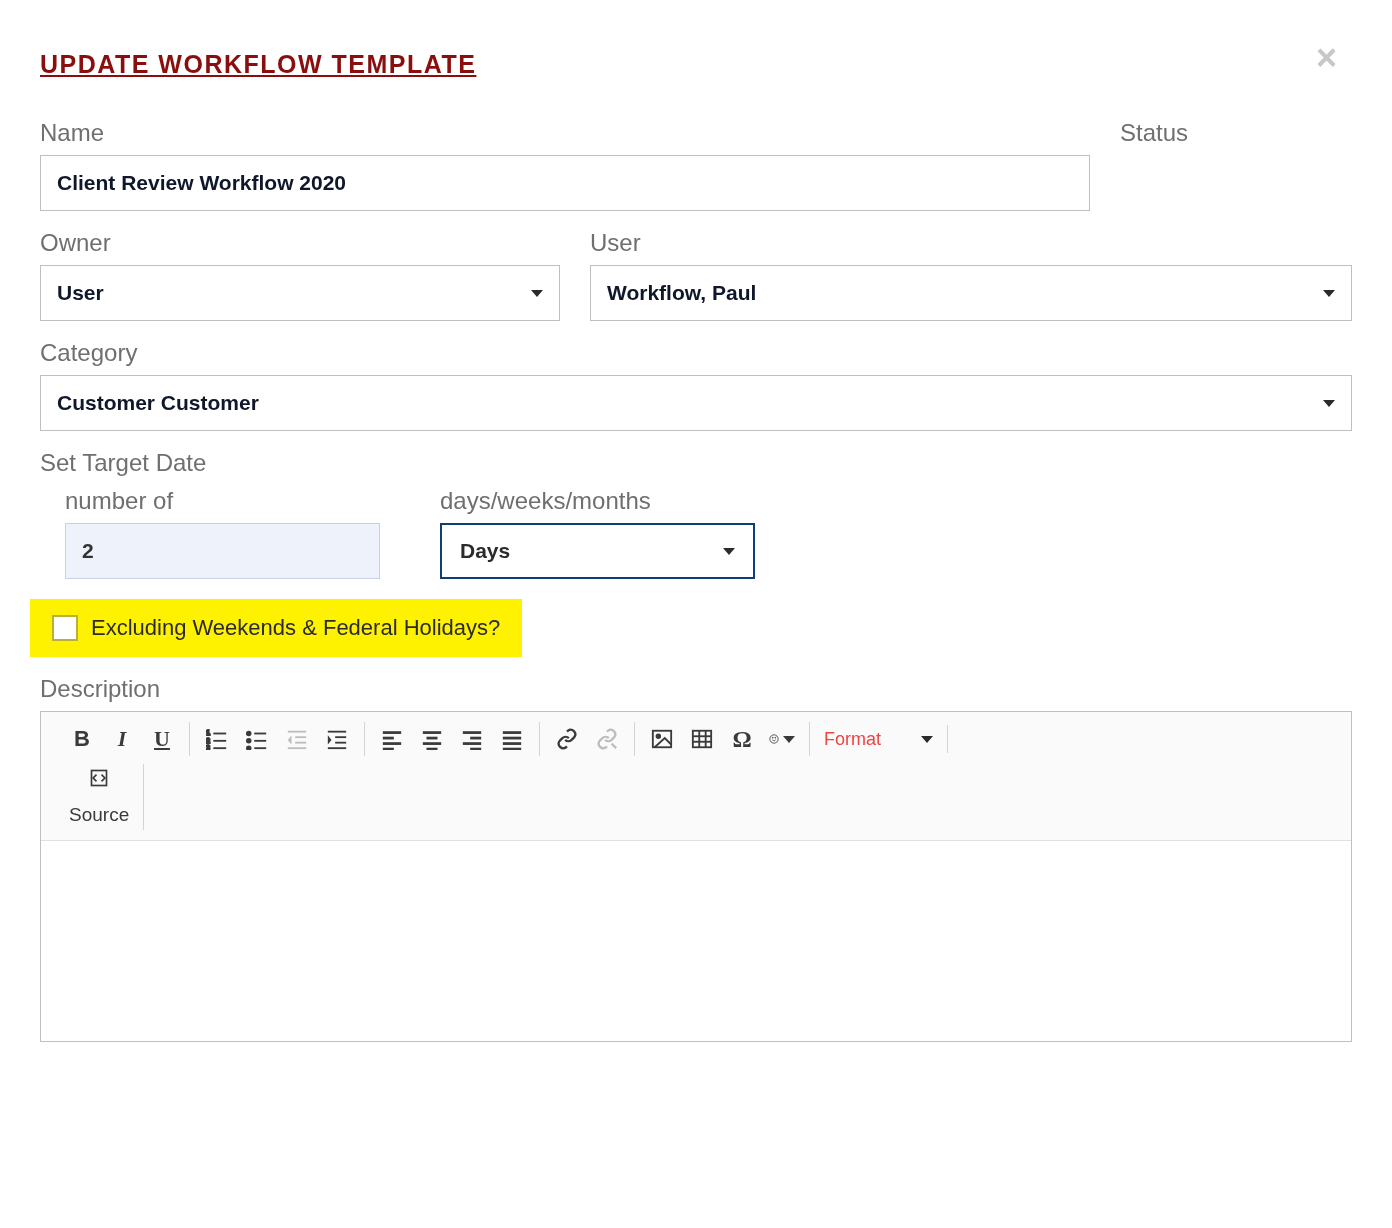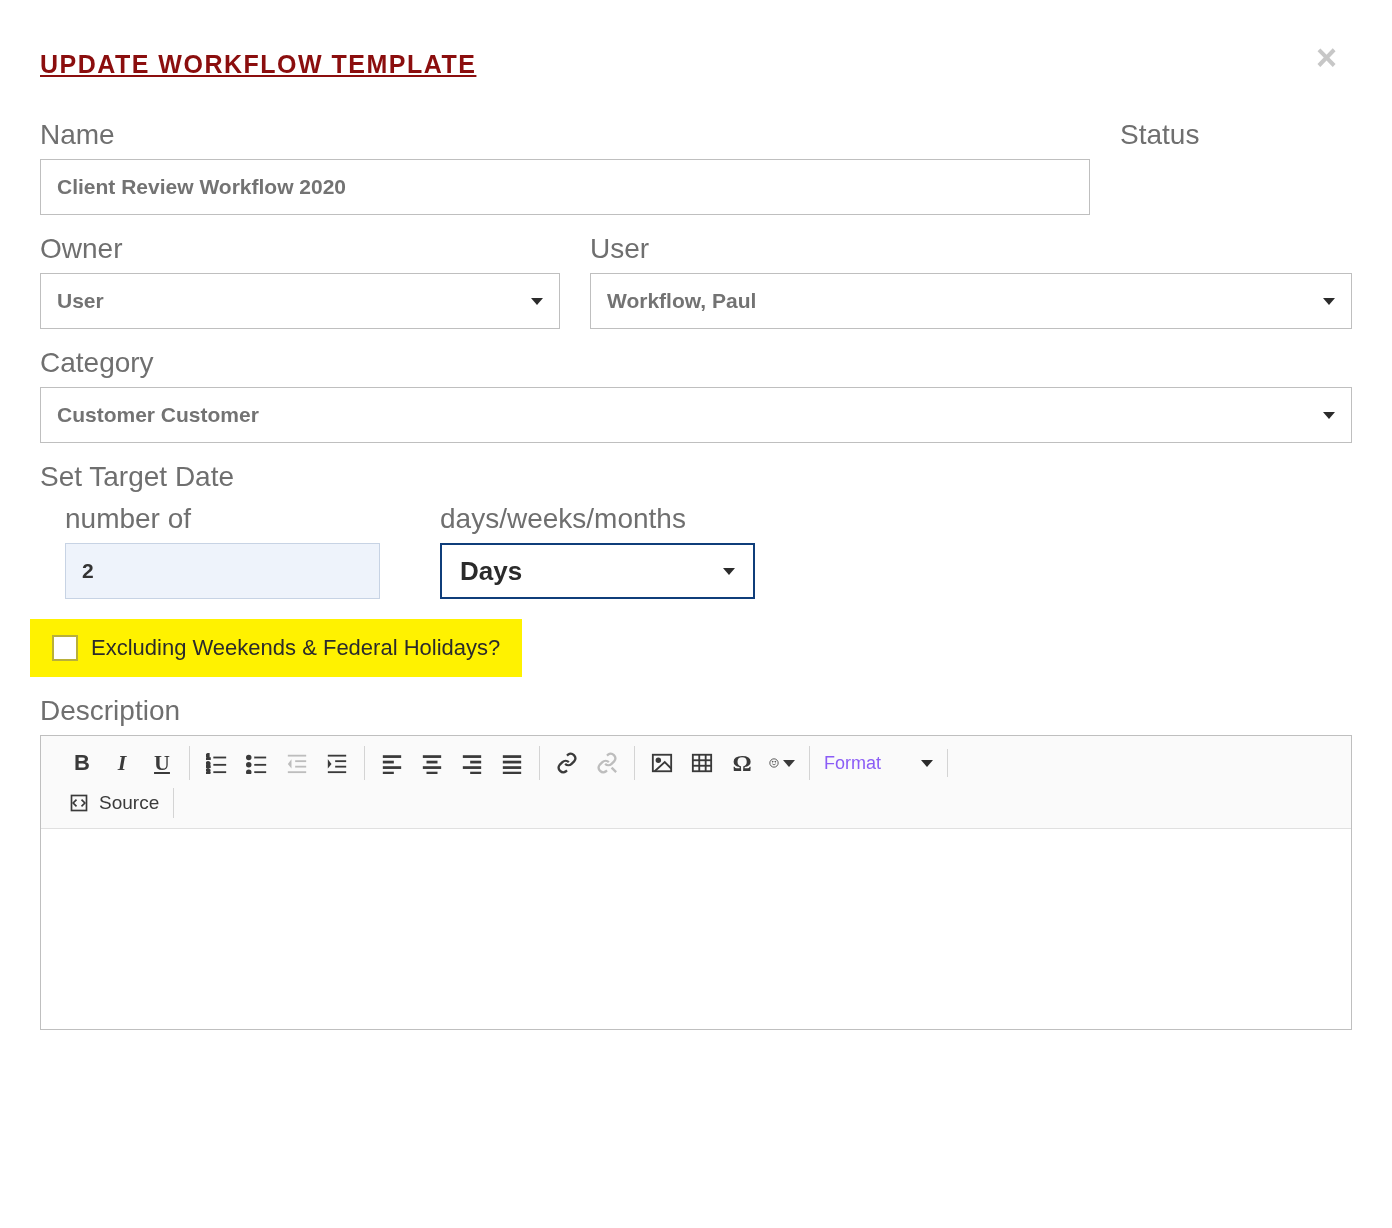--- a/index.html
+++ b/index.html
@@ -26,29 +26,29 @@
     font-size: 36px;
     color: #c7c7c7;
     font-weight: 700;
     cursor: pointer;
     line-height: 1;
   }
   .row { display: flex; gap: 30px; margin-bottom: 18px; }
   .col { flex: 1; display: flex; flex-direction: column; }
   .label {
     color: #6f6f6f;
-    font-size: 28px;
+    font-size: 24px;
     margin-bottom: 8px;
   }
   .input-text, .select {
     border: 1px solid #bfbfbf;
     padding: 12px 16px;
     font-size: 21px;
     font-weight: 600;
-    color: #737373;
+    color: #0f172a;
     background: #fff;
     height: 56px;
     display: flex;
     align-items: center;
     justify-content: space-between;
   }
   .select { cursor: pointer; }
   .caret {
     width: 0; height: 0;
     border-left: 6px solid transparent;
@@ -67,21 +67,21 @@
     padding: 12px 16px;
     font-size: 21px;
     font-weight: 700;
     width: 315px;
     height: 56px;
     color:#333;
   }
   .days-select {
     border: 2px solid #0f3d7a;
     padding: 12px 18px;
-    font-size: 26px;
+    font-size: 21px;
     font-weight:600;
     width: 315px;
     height: 56px;
     display: flex;
     align-items: center;
     justify-content: space-between;
     background: #fff;
     cursor: pointer;
   }
   .after-text {
@@ -131,37 +131,38 @@
     cursor:pointer;
     font-size: 22px;
     font-weight: 700;
   }
   .tb-btn.disabled { color: #bdbdbd; cursor:default; }
   .tb-btn svg { width: 22px; height: 22px; }
   .format-sel {
     display:flex; align-items:center; gap:40px;
     padding: 4px 14px;
     font-size: 18px;
-    color: #8b5cf6;
+    color: #ef4444;
     cursor:pointer;
   }
   .toolbar-row2 {
     width: 100%;
     display: flex;
     align-items: center;
     padding: 8px 0 4px 14px;
     gap: 10px;
   }
   .source-btn {
-    display: flex; align-items: center; gap: 10px;
+    display: flex; align-items: center; gap: 16px;
     font-size: 19px;
     color: #3a3a3a;
     padding: 4px 14px 4px 0;
     border-right: 1px solid #d4d4d4;
     cursor:pointer;
+    flex-direction:column;
   }
   .editor-body {
     min-height: 200px;
     background: #fff;
     padding: 12px;
   }
   .u { text-decoration: underline; }
   .i { font-style: italic; }
 </style>
 </head>

